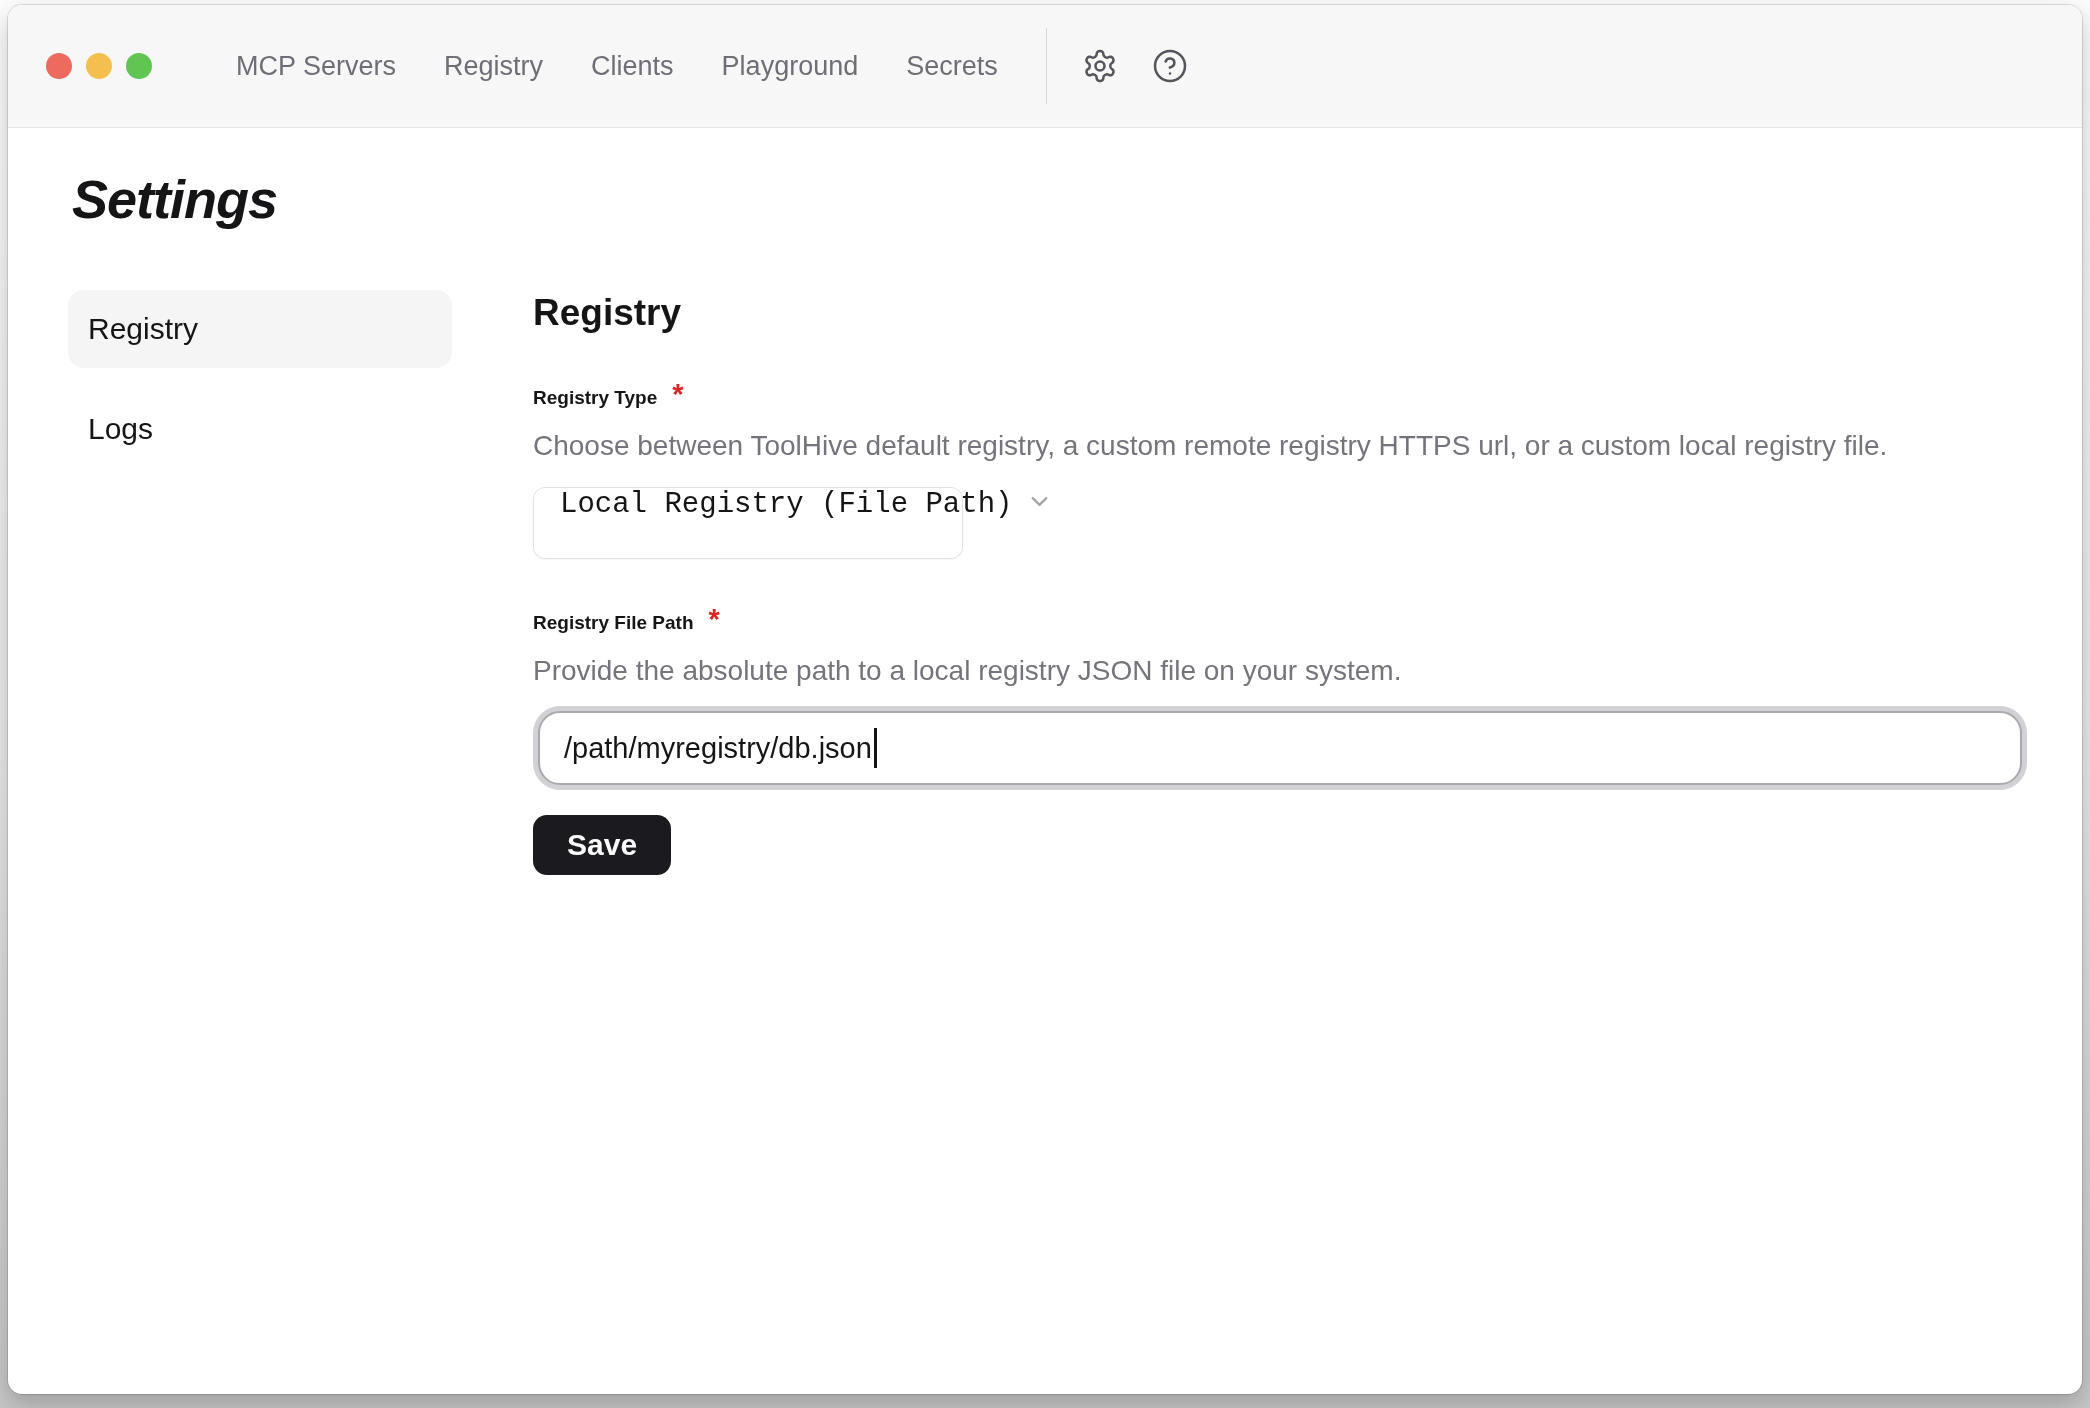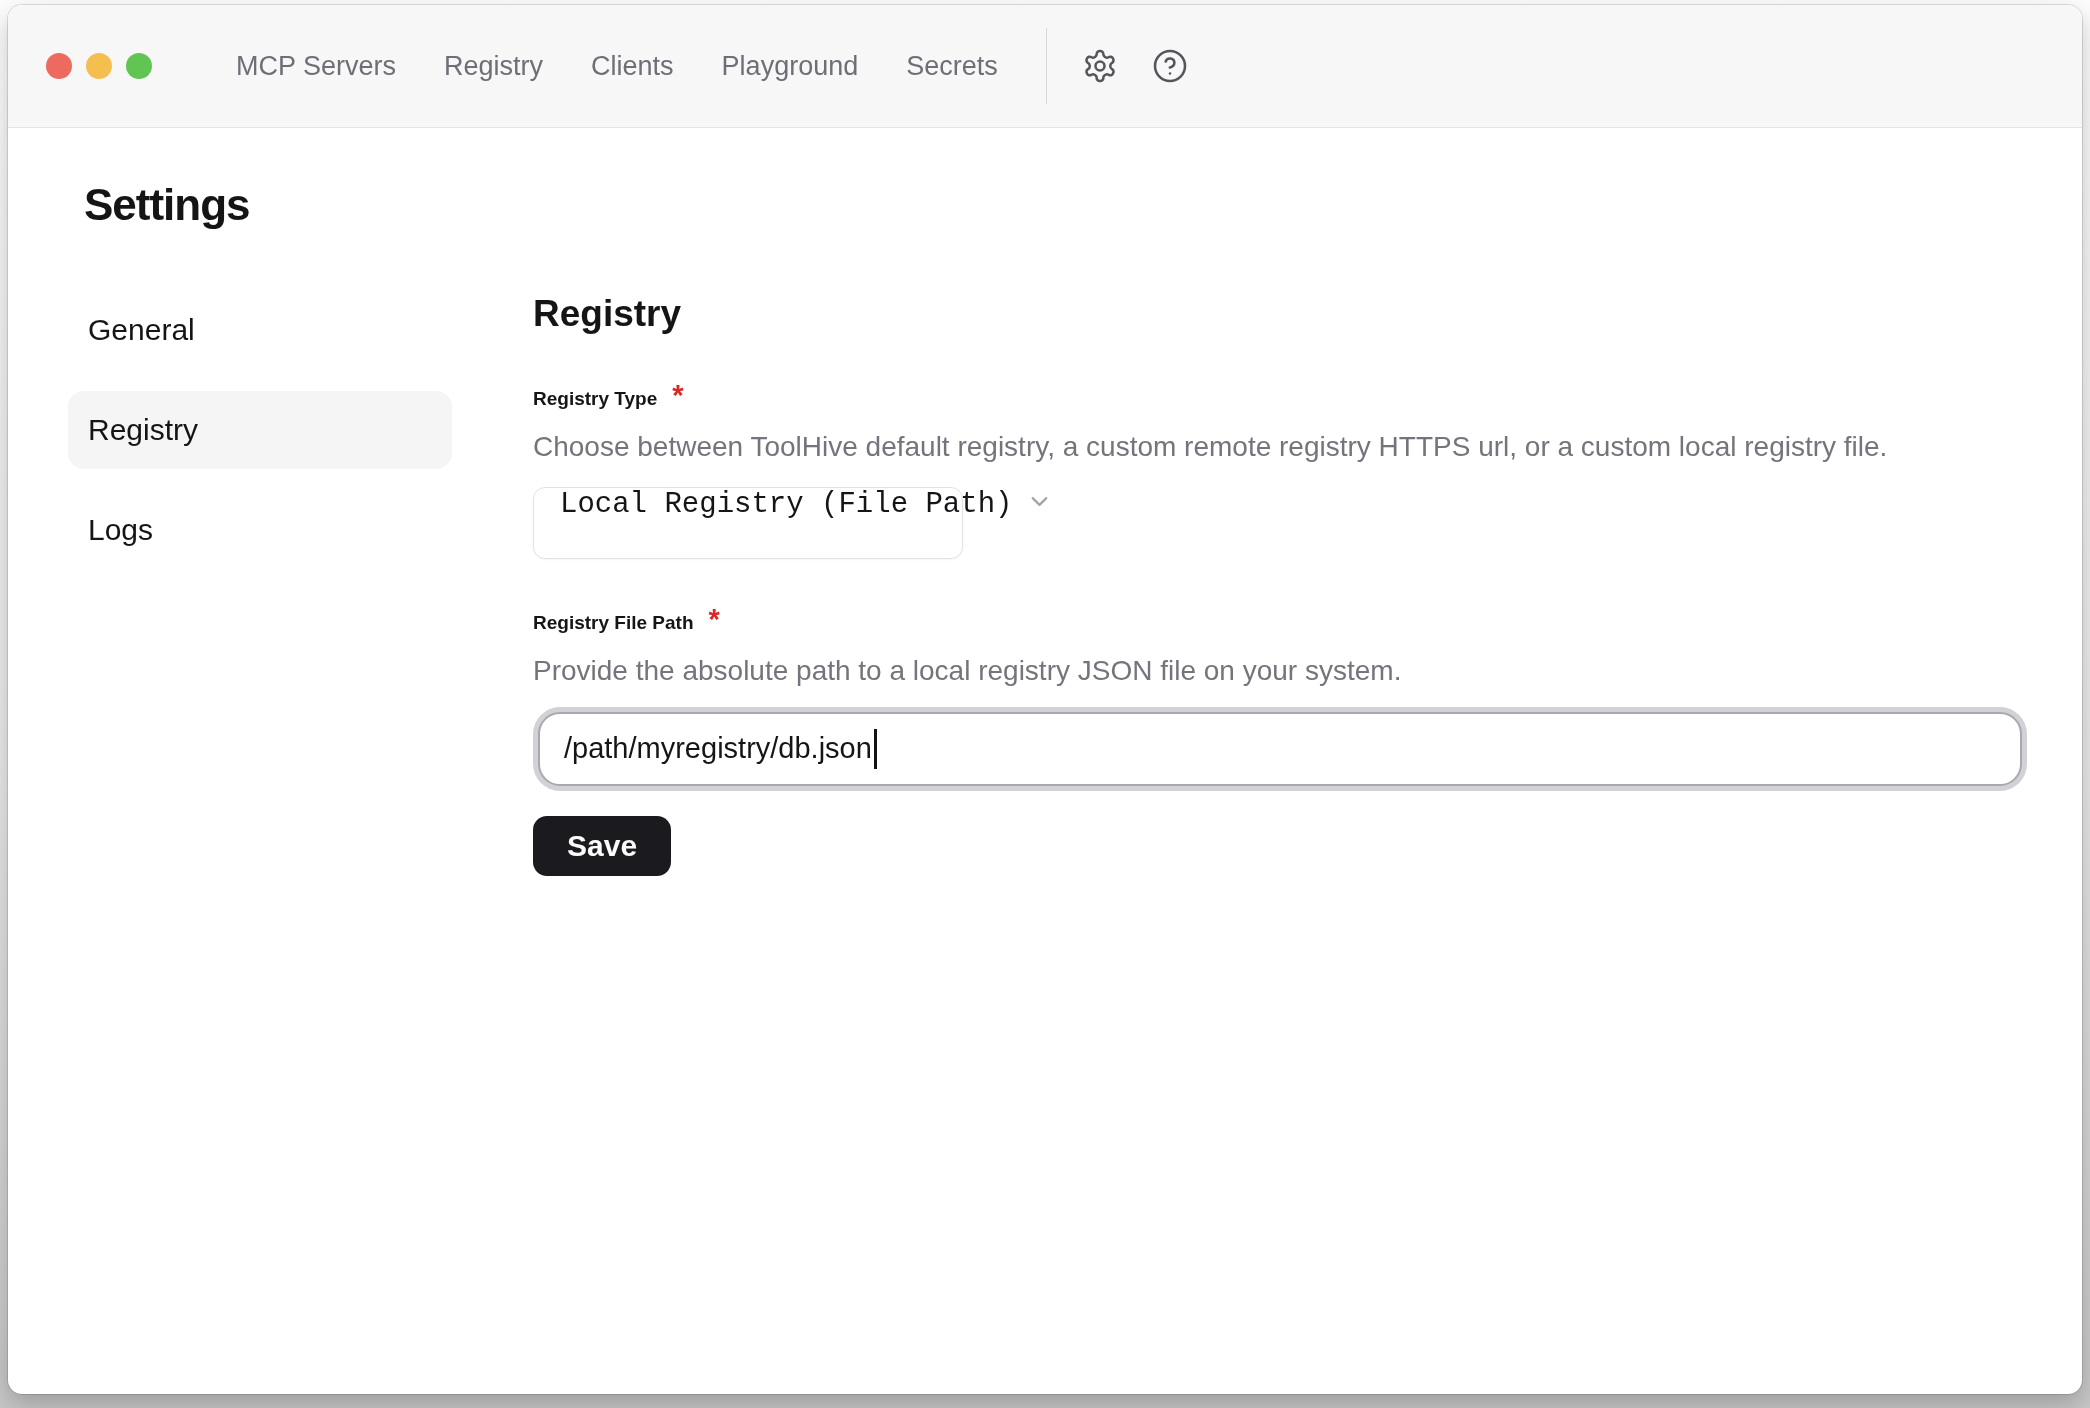--- a/index.html
+++ b/index.html
@@ -38,22 +38,22 @@
   .iconbtn {
     background: none; border: none; padding: 0; margin-left: 34px;
     width: 38px; height: 38px; color: var(--icon-gray, #55555c);
     display: flex; align-items: center; justify-content: center; cursor: pointer;
   }
   .iconbtn + .iconbtn { margin-left: 32px; }
   .iconbtn svg { width: 36px; height: 36px; display: block; }
   
   .page { flex: 1; padding: 36px 0 0 60px; overflow: hidden; }
   .page-title {
-    margin: 16px; font-size: 44px; font-weight: 700; letter-spacing: -1px;
-    color: var(--text-primary, #151518); line-height: 1.15;
+    margin: 4px; font-size: 54px; font-weight: 700; letter-spacing: -1px;
+    color: var(--text-primary, #151518); line-height: 1.15; font-style: italic;
   }
   .layout { display: flex; margin-top: 60px; }
   
   .sidebar { flex: 0 0 384px; display: flex; flex-direction: column; }
   .side-item {
     height: 78px; margin-bottom: 22px; border-radius: 16px;
     display: flex; align-items: center; padding-left: 20px;
     font-size: 30px; font-weight: 500; color: var(--text-primary, #151518);
     cursor: pointer;
   }
@@ -124,21 +124,20 @@
         <path d="M12 17h.01"></path>
       </svg>
     </button>
   </header>
 
   <main class="page">
     <h1 class="page-title">Settings</h1>
 
     <div class="layout">
       <aside class="sidebar">
-        <div class="side-item">General</div>
         <div class="side-item selected">Registry</div>
         <div class="side-item">Logs</div>
       </aside>
 
       <section class="content">
         <h2 class="section-heading">Registry</h2>
 
         <div class="field">
           <div class="label-row">
             <span class="field-label">Registry Type</span>

